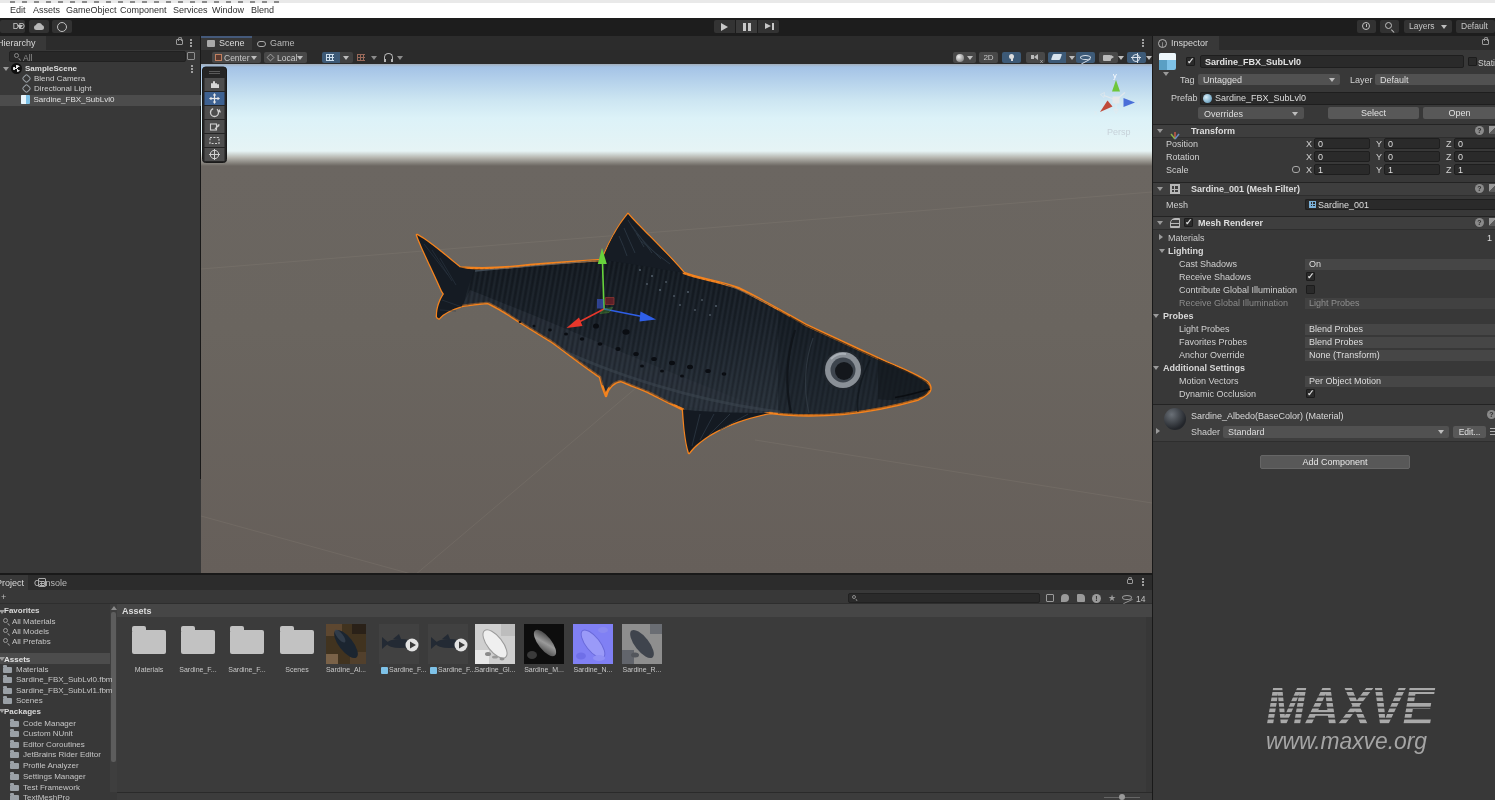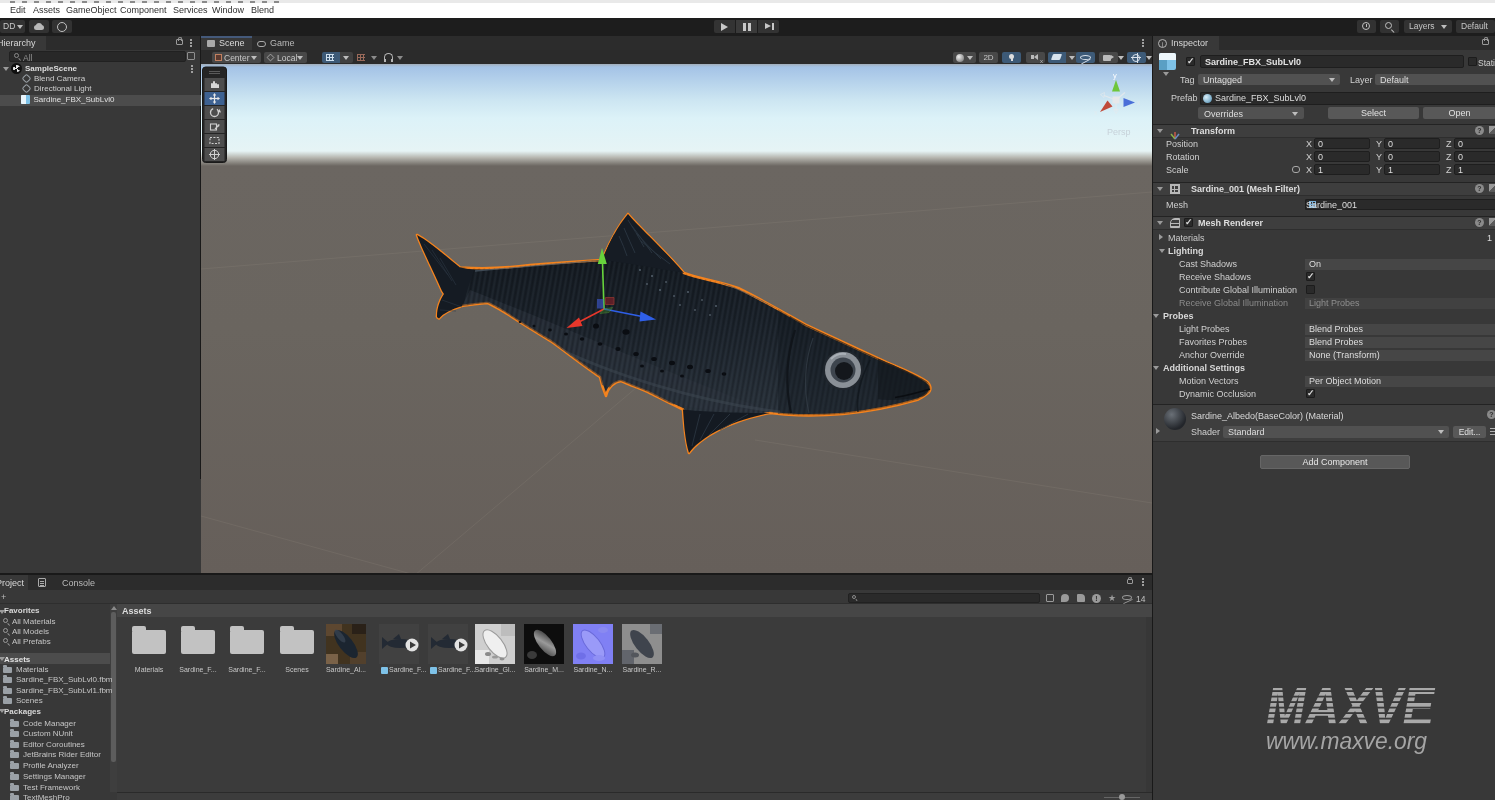--- a/index.html
+++ b/index.html
@@ -23,21 +23,21 @@
 <div class="ab" style="left:0;top:3px;width:1495px;height:15px;background:#fff"></div>
 <div class="ab" style="top:5px;left:10px;font-size:9px;color:#2e2e2e">Edit</div>
 <div class="ab" style="top:5px;left:33px;font-size:9px;color:#2e2e2e">Assets</div>
 <div class="ab" style="top:5px;left:66px;font-size:9px;color:#2e2e2e">GameObject</div>
 <div class="ab" style="top:5px;left:120px;font-size:9px;color:#2e2e2e">Component</div>
 <div class="ab" style="top:5px;left:173px;font-size:9px;color:#2e2e2e">Services</div>
 <div class="ab" style="top:5px;left:212px;font-size:9px;color:#2e2e2e">Window</div>
 <div class="ab" style="top:5px;left:251px;font-size:9px;color:#2e2e2e">Blend</div>
 
 <div class="ab" style="left:0;top:18px;width:1495px;height:18px;background:#1d1d1d"></div>
-<div class="ab" style="left:0;top:20px;width:25px;height:13px;background:#323232;border-radius:2px;color:#c8c8c8;font-size:8.5px;line-height:13px;text-align:left;padding-left:3px">DD</div>
+<div class="ab" style="left:0;top:20px;width:25px;height:13px;background:#323232;border-radius:2px;color:#c8c8c8;font-size:8.5px;line-height:13px;text-align:right;padding-left:3px">DD</div>
 <div class="caret" style="left:17px;top:24.5px;border-left-width:3px;border-right-width:3px"></div>
 <div class="ab" style="left:29px;top:20px;width:20px;height:13px;background:#323232;border-radius:2px"></div>
 <div class="ab" style="left:34px;top:25px;width:10px;height:5px;background:#b8b8b8;border-radius:3px"></div>
 <div class="ab" style="left:36px;top:23px;width:6px;height:5px;background:#b8b8b8;border-radius:50%"></div>
 <div class="ab" style="left:52px;top:20px;width:20px;height:13px;background:#323232;border-radius:2px"></div>
 <div class="ab" style="left:57px;top:21.5px;width:10px;height:10px;border:1.5px solid #c0c0c0;border-radius:50%"></div>
 
 <div class="ab" style="left:714px;top:20px;width:21px;height:13px;background:#333;border-radius:2px 0 0 2px"></div>
 <div class="ab" style="left:736px;top:20px;width:21px;height:13px;background:#3a3a3a"></div>
 <div class="ab" style="left:758px;top:20px;width:21px;height:13px;background:#333;border-radius:0 2px 2px 0"></div>
@@ -426,21 +426,21 @@
 
   <div class="ab" style="left:0;top:146px;width:343px;height:14px;background:#3e3e3e;border-top:1px solid #232323;border-bottom:1px solid #2e2e2e"></div>
   <div class="fold" style="left:4px;top:150.5px"></div>
   <div class="ab" style="left:17px;top:148px;width:10px;height:10px;background:repeating-linear-gradient(90deg,#b8b8b8 0 1px,transparent 1px 3.3px),repeating-linear-gradient(0deg,#b8b8b8 0 1px,transparent 1px 3.3px);border:1px solid #b8b8b8"></div>
   <div class="ab t9 bold" style="left:38px;top:147.5px;color:#dedede">Sardine_001 (Mesh Filter)</div>
   <div class="ab" style="left:322px;top:147.5px;width:9px;height:9px;border-radius:50%;background:#8a8a8a;color:#2e2e2e;font-size:7px;font-weight:bold;line-height:9px;text-align:center">?</div>
   <div class="ab" style="left:336px;top:148px;width:8px;height:8px;background:linear-gradient(135deg,#9a9a9a 50%,#5a5a5a 50%)"></div>
   <div class="ab t9" style="left:13px;top:164px">Mesh</div>
   <div class="fld" style="left:152px;top:163px;width:191px;height:11px;border-right:none"></div>
   <div class="ab" style="left:156px;top:165px;width:7px;height:7px;background:repeating-linear-gradient(90deg,#7ab0d8 0 1px,transparent 1px 2.5px),repeating-linear-gradient(0deg,#7ab0d8 0 1px,transparent 1px 2.5px);border:1px solid #7ab0d8"></div>
-  <div class="ab t9" style="left:153px;top:164px;color:#dedede">Sardine_001</div>
+  <div class="ab t9" style="left:165px;top:164px;color:#dedede">Sardine_001</div>
 
   <div class="ab" style="left:0;top:180px;width:343px;height:14px;background:#3e3e3e;border-top:1px solid #232323;border-bottom:1px solid #2e2e2e"></div>
   <div class="fold" style="left:4px;top:184.5px"></div>
   <div class="ab" style="left:17px;top:182px;width:10px;height:10px;background:repeating-linear-gradient(0deg,#b8b8b8 0 1px,transparent 1px 3.3px);border:1px solid #b8b8b8;border-radius:50% 0 0 0"></div>
   <div class="cb" style="left:31px;top:182px"></div>
   <div class="ck" style="left:32px;top:180.5px">✓</div>
   <div class="ab t9 bold" style="left:45px;top:181.5px;color:#dedede">Mesh Renderer</div>
   <div class="ab" style="left:322px;top:181.5px;width:9px;height:9px;border-radius:50%;background:#8a8a8a;color:#2e2e2e;font-size:7px;font-weight:bold;line-height:9px;text-align:center">?</div>
   <div class="ab" style="left:336px;top:182px;width:8px;height:8px;background:linear-gradient(135deg,#9a9a9a 50%,#5a5a5a 50%)"></div>
   <div class="foldr" style="left:6px;top:198px"></div>
@@ -493,21 +493,21 @@
 
   <div class="ab" style="left:107px;top:419px;width:150px;height:13.5px;background:#585858;border:1px solid #666;border-radius:2px;font-size:9px;color:#e8e8e8;text-align:center;line-height:12px">Add Component</div>
 </div>
 
 <div class="ab" style="left:0;top:573px;width:1152px;height:227px;background:#383838;border-top:2px solid #191919" id="project">
   <div class="ab" style="left:0;top:0;width:1152px;height:15px;background:#2c2c2c"></div>
   <div class="ab" style="left:0;top:0;width:28px;height:15px;background:#383838"></div>
   <div class="ab t9" style="left:-4px;top:3px;color:#d8d8d8">Project</div>
   <div class="ab" style="left:38px;top:3px;width:8px;height:9px;border:1px solid #aaa;border-radius:1px"></div>
   <div class="ab" style="left:40px;top:5.5px;width:4px;height:1px;background:#aaa;box-shadow:0 2px 0 #aaa,0 4px 0 #aaa"></div>
-  <div class="ab t9" style="left:62px;top:3px;color:#b9b9b9">Console</div>
+  <div class="ab t9" style="left:34px;top:3px;color:#b9b9b9">Console</div>
   <div class="ab" style="left:1127px;top:4px;width:6px;height:5px;border:1.1px solid #9a9a9a;border-radius:1px"></div>
   <div class="ab" style="left:1128px;top:2px;width:3.5px;height:3px;border:1.1px solid #9a9a9a;border-bottom:none;border-radius:2px 2px 0 0"></div>
   <div class="ab" style="left:1142px;top:3px;width:2px;height:2px;background:#a0a0a0;box-shadow:0 3px 0 #a0a0a0,0 6px 0 #a0a0a0"></div>
 
   <div class="ab" style="left:0;top:15px;width:1152px;height:14px;background:#383838;border-bottom:1px solid #2e2e2e"></div>
   <div class="ab" style="left:1px;top:17px;font-size:9px;color:#bbb">+</div>
   <div class="ab" style="left:848px;top:18px;width:192px;height:10px;background:#2a2a2a;border:1px solid #212121;border-radius:2px"></div>
   <div class="ab" style="left:852px;top:20px;width:4px;height:4px;border:1px solid #8a8a8a;border-radius:50%"></div>
   <div class="ab" style="left:856px;top:24px;width:1px;height:2px;background:#8a8a8a;transform:rotate(-45deg)"></div>
   <div class="ab" style="left:1046px;top:19px;width:8px;height:8px;border:1px solid #9a9a9a;border-radius:1px"></div>

